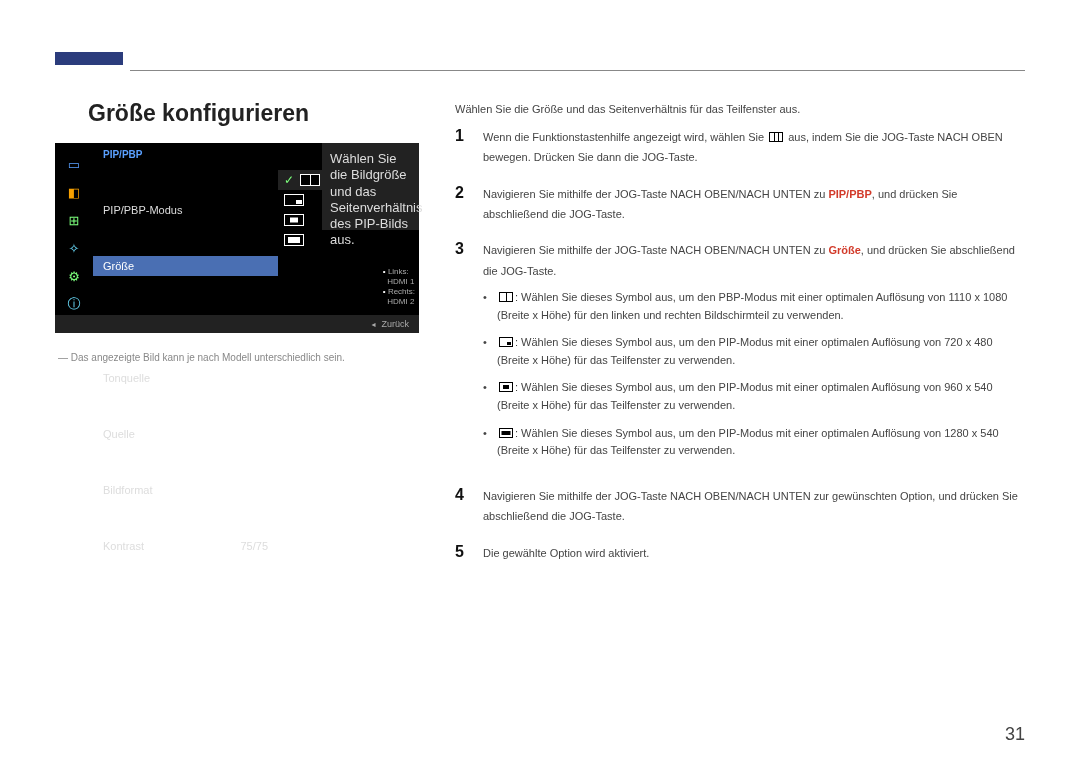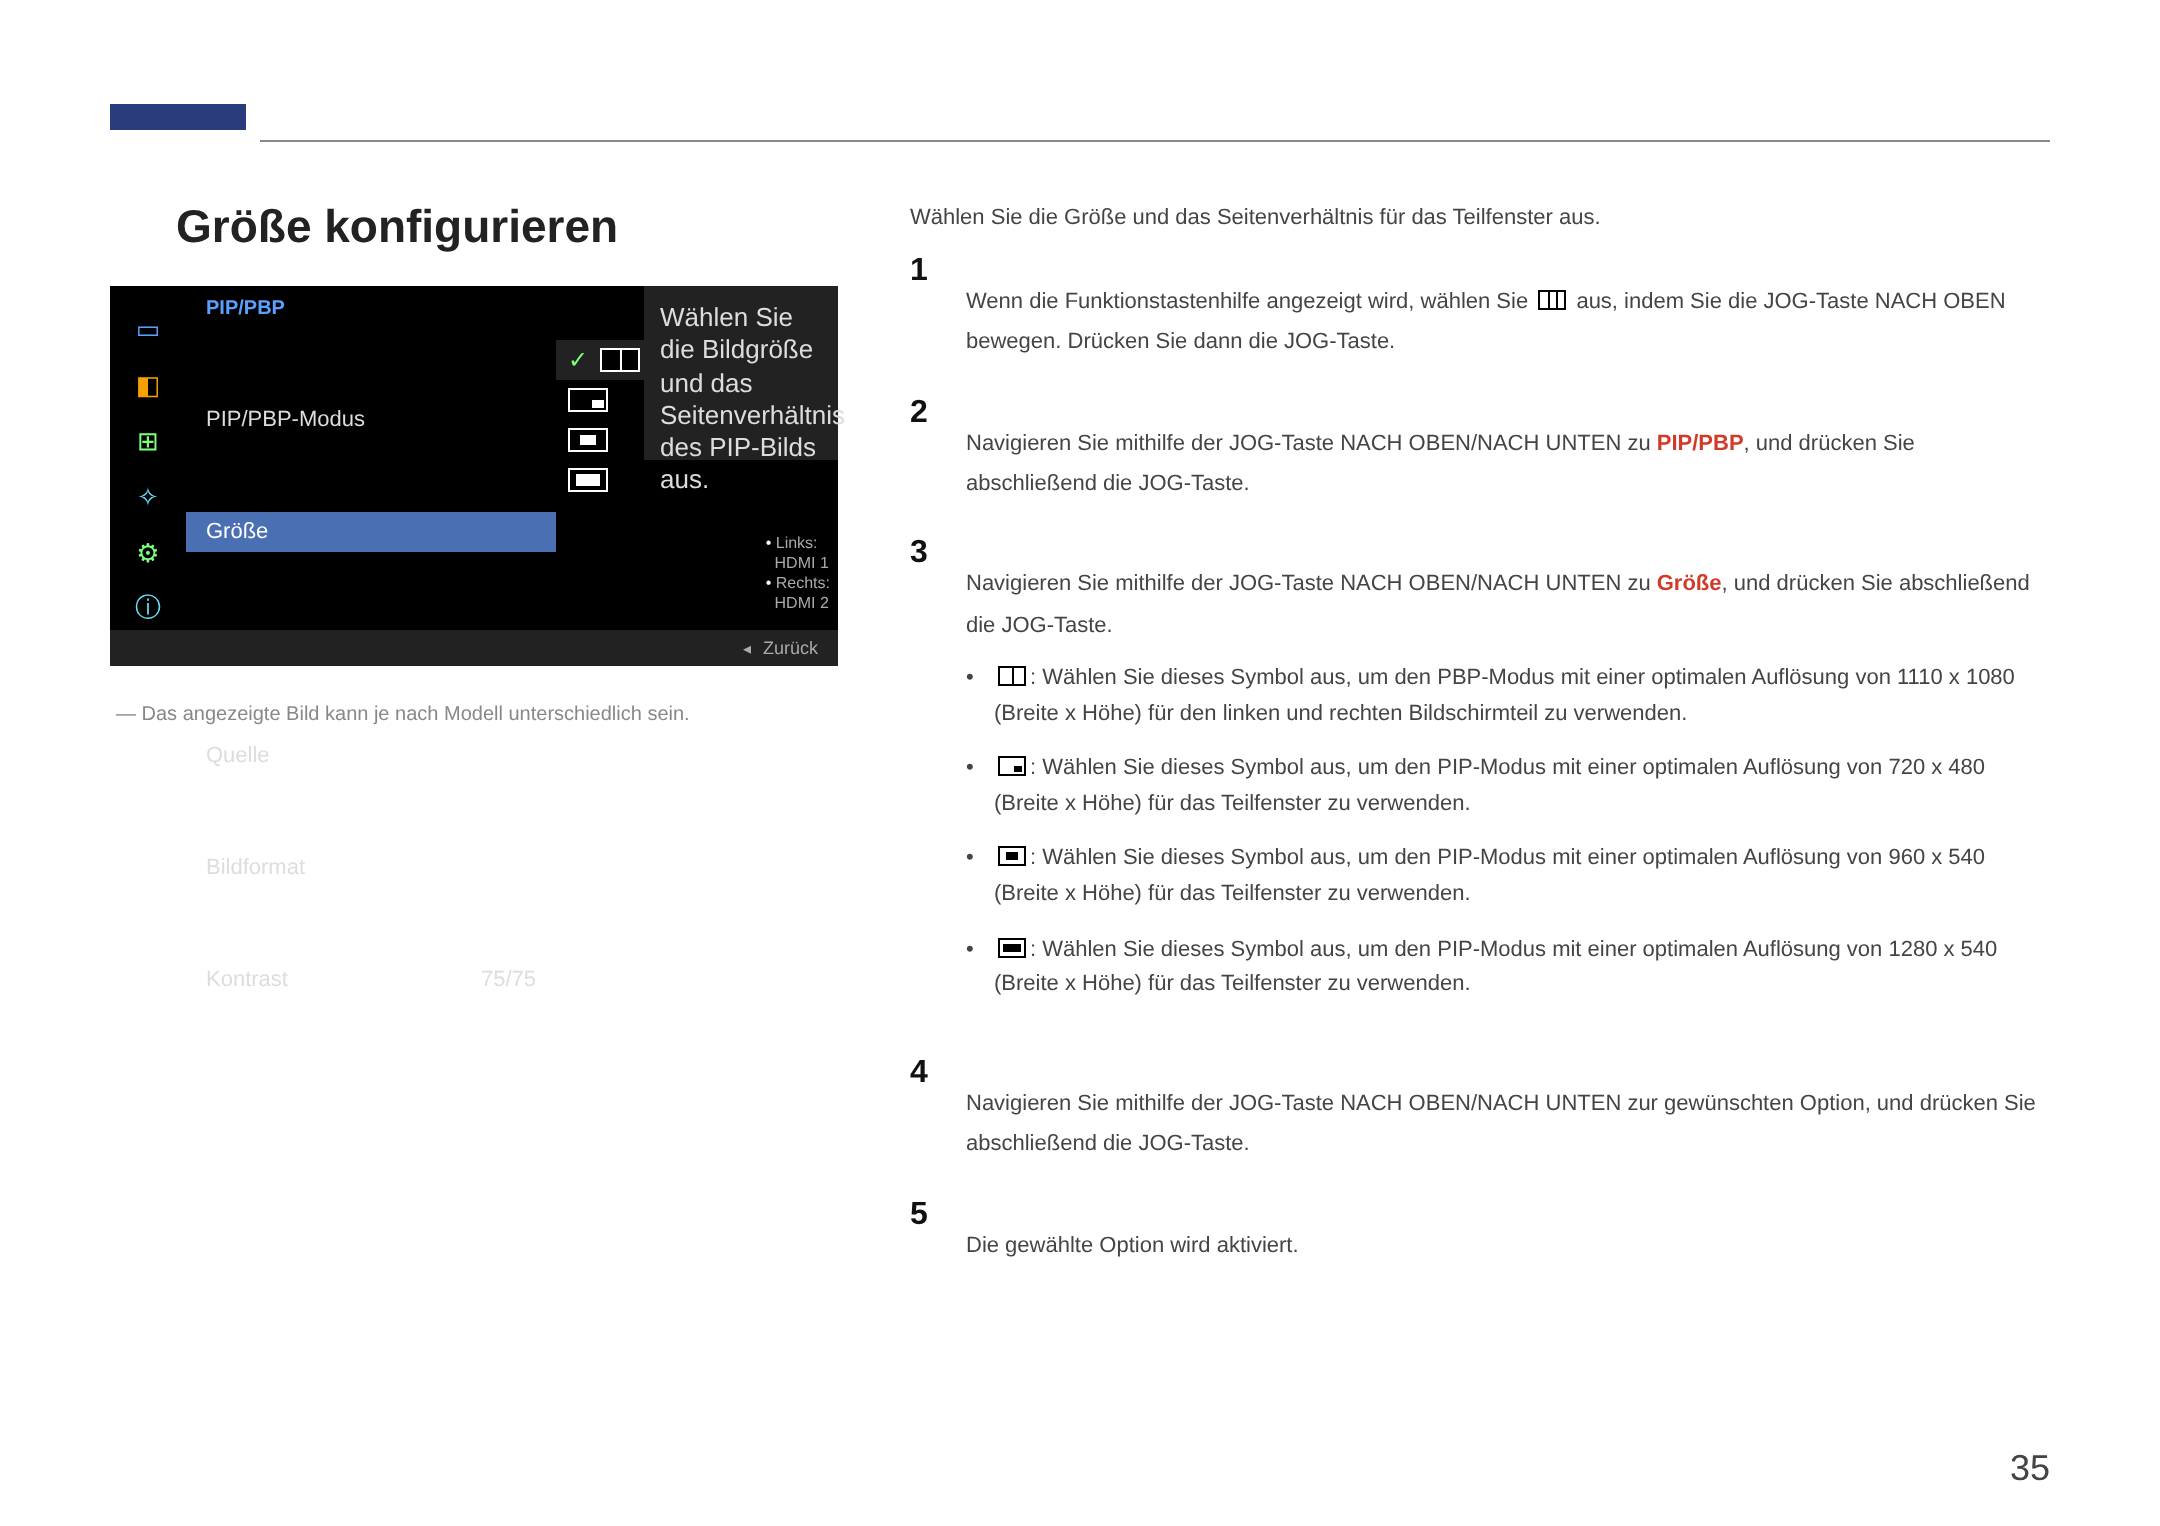--- a/index.html
+++ b/index.html
@@ -33,21 +33,21 @@
   .opt-icon.lg::after { content:""; position:absolute; left:50%; top:50%; transform:translate(-50%,-50%); width:12px; height:6px; background:#fff;}
   .osd-tip { position: absolute; right:0; top:0; width: 97px; height: 46%; padding: 8px; font-size: 13px; line-height:1.25; color:#ddd; background:#222;}
   .osd-info { position:absolute; right:4px; bottom:26px; font-size:8px; color:#aaa; line-height:1.25;}
   .osd-info .dot { color:#fff;}
   .osd-back { position:absolute; bottom:0; left:0; right:0; height:18px; background:#222; display:flex; justify-content:flex-end; align-items:center; padding-right:10px; gap:6px; color:#aaa; font-size:9px;}
   .tri { font-size:8px; }
 
   .steps { position: absolute; top: 127px; left: 455px; right: 55px; }
   .step { display: flex; gap: 14px; margin-bottom: 16px; }
   .step-num { font-size: 16px; font-weight: 600; min-width: 14px; color: #111; }
-  .step-body { font-size: 11px; line-height: 1.85; color: #444; flex:1;margin-top:14px;}
+  .step-body { font-size: 11px; line-height: 1.85; color: #444; flex:1;}
   .inline-icon { display:inline-block; width:14px; height:10px; border:1px solid #000; position:relative; vertical-align:-1px; margin:0 2px; background:#fff;}
   .inline-icon::before, .inline-icon::after { content:""; position:absolute; top:0; bottom:0; background:#000;}
   .inline-icon.grid::before { left:4px; width:1px;} .inline-icon.grid::after { left:8px; width:1px;}
   .inline-icon.split::after { left:50%; width:1px;}
   .inline-icon.box-sm::after { left:auto; top:auto; right:1px; bottom:1px; width:4px; height:3px;}
   .inline-icon.box-md::after { left:50%; top:50%; transform:translate(-50%,-50%); width:6px; height:4px;}
   .inline-icon.box-lg::after { left:50%; top:50%; transform:translate(-50%,-50%); width:9px; height:4px;}
   .red { color: #d23a2a; font-weight:600;}
   .bullets { margin: 8px 0 0 0; }
   .bullets .b { display:flex; gap:8px; margin-bottom:10px; font-size:11px; line-height:1.6; color:#444;}
@@ -70,20 +70,21 @@
     <span class="il-green">⊞</span>
     <span class="il-cyan">✧</span>
     <span class="il-green">⚙</span>
     <span class="il-cyan">ⓘ</span>
   </div>
   <div class="osd-mid">
     <div class="osd-header">PIP/PBP</div>
     <div class="osd-row">PIP/PBP-Modus</div>
     <div class="osd-row sel">Größe</div>
     <div class="osd-row dim">Position</div>
+    <div class="osd-row">Tonquelle</div>
     <div class="osd-row">Quelle</div>
     <div class="osd-row">Bildformat</div>
     <div class="osd-row">
       <span>Kontrast</span>
       <span>75/75</span>
     </div>
   </div>
   <div class="osd-right">
     <div class="opt-row selbg">
         <span class="tick">✓</span>
@@ -150,13 +151,13 @@
   <div class="step">
     <div class="step-num">4</div>
     <div class="step-body">Navigieren Sie mithilfe der JOG-Taste NACH OBEN/NACH UNTEN zur gewünschten Option, und drücken Sie abschließend die JOG-Taste.</div>
   </div>
   <div class="step">
     <div class="step-num">5</div>
     <div class="step-body">Die gewählte Option wird aktiviert.</div>
   </div>
 </div>
 
-<div class="page-num">35</div>
+<div class="page-num">31</div>
 
 </body></html>

